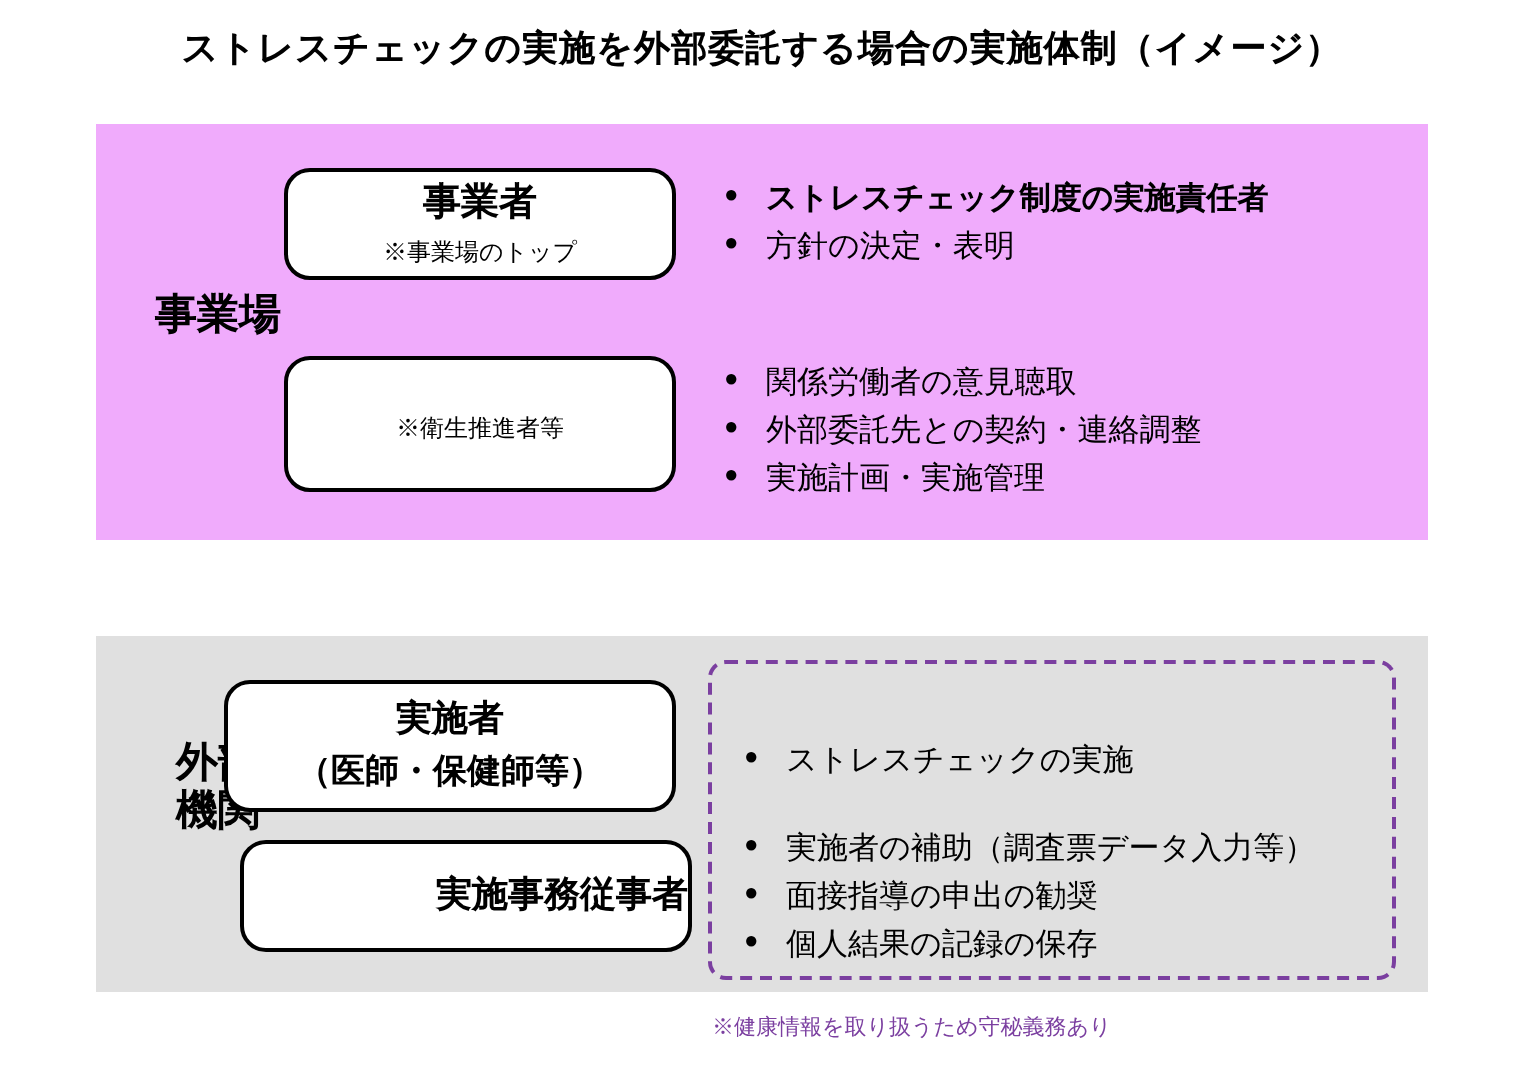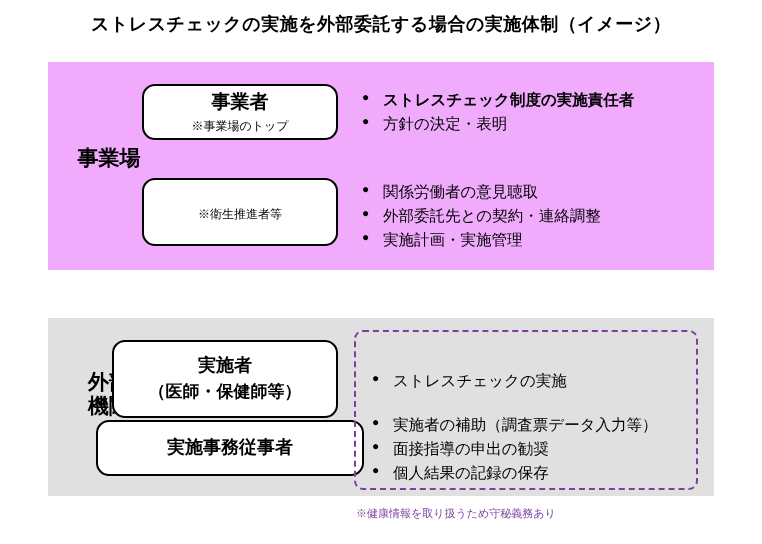--- a/index.html
+++ b/index.html
@@ -83,22 +83,22 @@
     line-height: 1.2;
   }
   .rbox .sub {
     font-size: 12px;
     margin-top: 5px;
     line-height: 1.2;
   }
 
   .box-employer   { left: 142px; top: 84px;  width: 196px; height: 56px; }
   .box-staff      { left: 142px; top: 178px; width: 196px; height: 68px; }
-  .box-doctor     { left: 112px; top: 340px; width: 226px; height: 78px; }
-  .box-clerk      { left: 96px; top: 420px; width: 268px; height: 56px; }
+  .box-doctor     { left: 112px; top: 340px; width: 226px; height: 66px; }
+  .box-clerk      { left: 120px; top: 420px; width: 226px; height: 56px; align-items: flex-end; }
 
   .box-doctor .main   { font-size: 18px; }
   .box-doctor .sub2   { font-size: 17px; font-weight: bold; margin-top: 3px; }
   .box-clerk .main    { font-size: 18px; }
 
   
   .bullets {
     position: absolute;
   }
   .bullets li {

